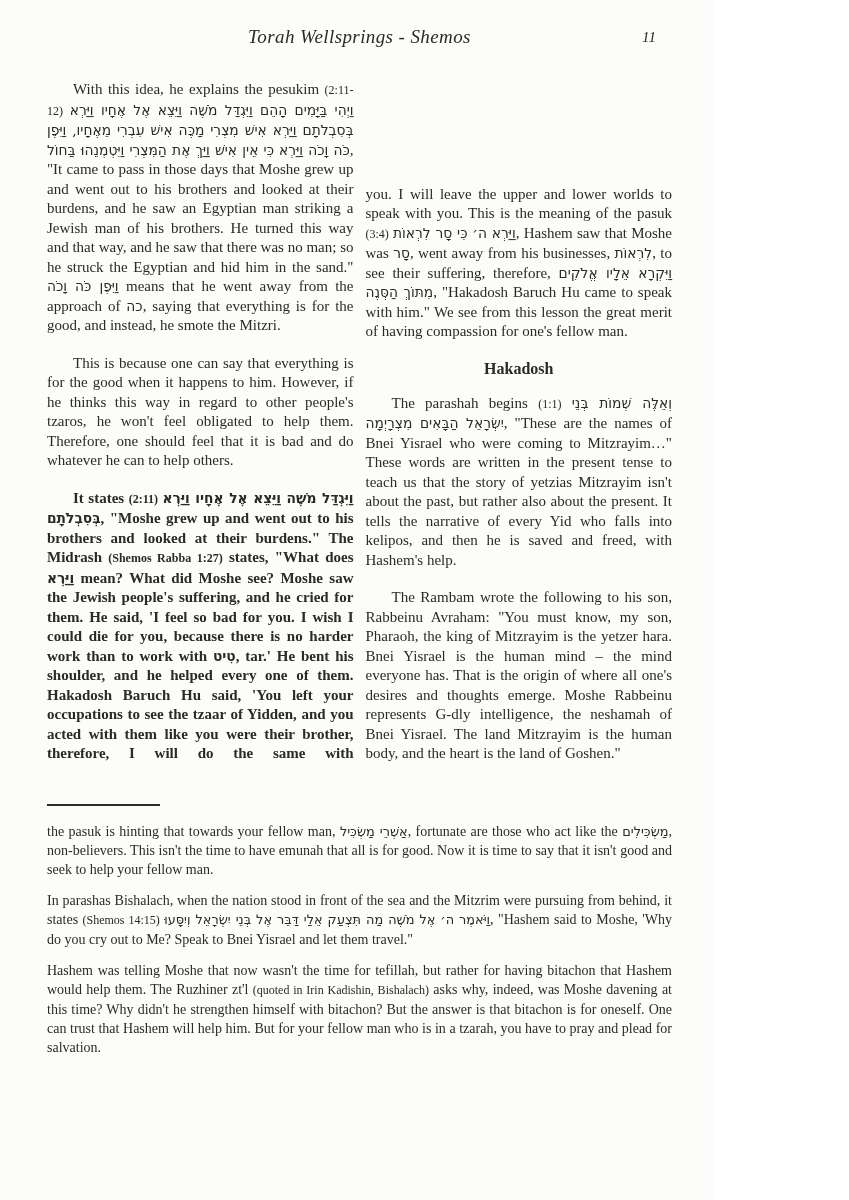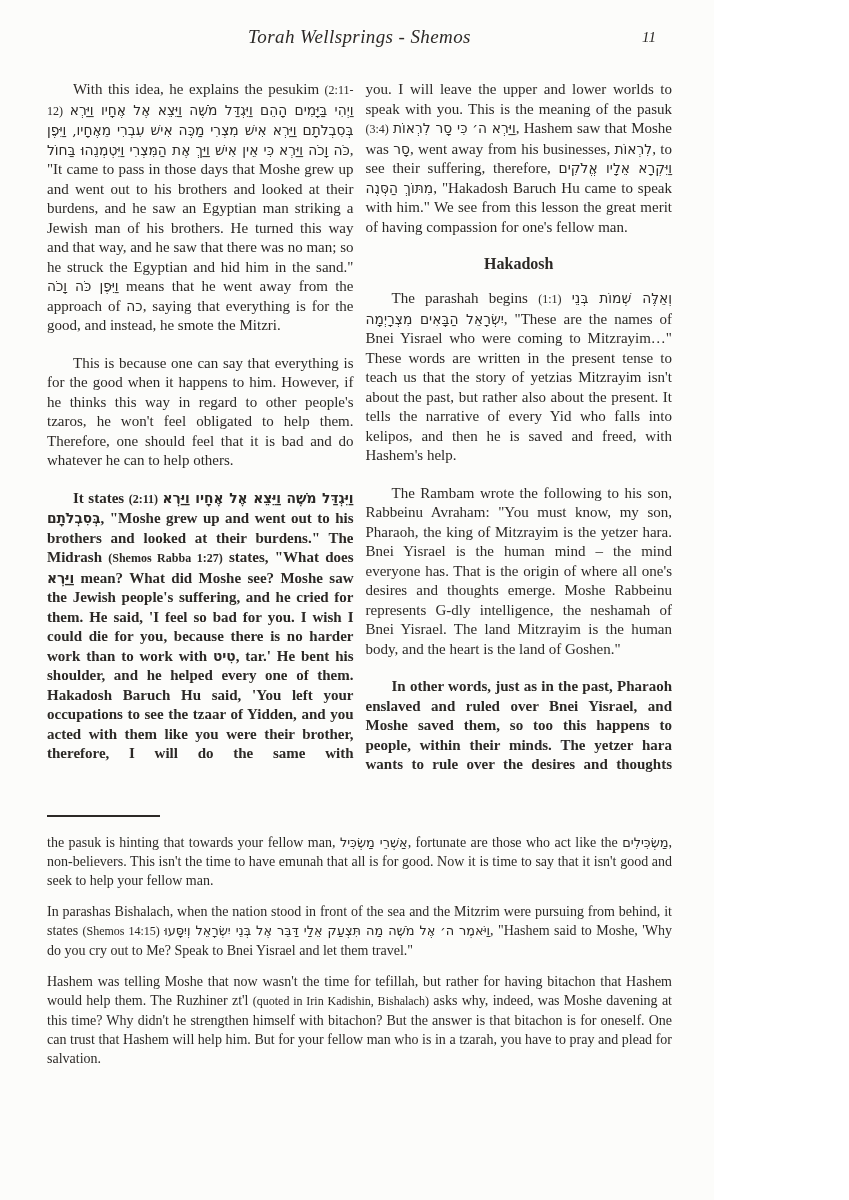--- a/index.html
+++ b/index.html
@@ -28,20 +28,21 @@
     position: absolute;
     right: 16px;
     top: 3px;
     font-style: italic;
     font-size: 15px;
   }
   .columns {
     display: flex;
     gap: 12px;
     margin-top: 12px;
+    align-items: flex-end;
   }
   .col { flex: 1 1 0; min-width: 0; }
   p.bp {
     font-size: 15px;
     line-height: 19.5px;
     text-align: justify;
     margin: 0 0 18px 0;
   }
   p.indent { text-indent: 26px; }
   p.stretch-last { text-align-last: justify; font-weight: bold; }
@@ -85,21 +86,20 @@
       <p class="bp indent"><span class="seg-en">With this idea, he explains the pesukim </span><span class="seg-cite">(2:11-12)</span><span class="seg-en"> </span><span class="seg-he">וַיְהִי בַּיָּמִים הָהֵם וַיִּגְדַּל מֹשֶׁה וַיֵּצֵא אֶל אֶחָיו וַיַּרְא בְּסִבְלֹתָם וַיַּרְא אִישׁ מִצְרִי מַכֶּה אִישׁ עִבְרִי מֵאֶחָיו, וַיִּפֶן כֹּה וָכֹה וַיַּרְא כִּי אֵין אִישׁ וַיַּךְ אֶת הַמִּצְרִי וַיִּטְמְנֵהוּ בַּחוֹל</span><span class="seg-en">, "It came to pass in those days that Moshe grew up and went out to his brothers and looked at their burdens, and he saw an Egyptian man striking a Jewish man of his brothers. He turned this way and that way, and he saw that there was no man; so he struck the Egyptian and hid him in the sand." </span><span class="seg-he">וַיִּפֶן כֹּה וָכֹה</span><span class="seg-en"> means that he went away from the approach of </span><span class="seg-he">כה</span><span class="seg-en">, saying that everything is for the good, and instead, he smote the Mitzri.</span></p>
       <p class="bp indent"><span class="seg-en">This is because one can say that everything is for the good when it happens to him. However, if he thinks this way in regard to other people's tzaros, he won't feel obligated to help them. Therefore, one should feel that it is bad and do whatever he can to help others.</span></p>
       <p class="bp indent stretch-last"><span class="seg-en">It states </span><span class="seg-cite">(2:11)</span><span class="seg-en"> </span><span class="seg-he">וַיִּגְדַּל מֹשֶׁה וַיֵּצֵא אֶל אֶחָיו וַיַּרְא בְּסִבְלֹתָם</span><span class="seg-en">, "Moshe grew up and went out to his brothers and looked at their burdens." The Midrash </span><span class="seg-cite">(Shemos Rabba 1:27)</span><span class="seg-en"> states, "What does </span><span class="seg-he">וַיַּרְא</span><span class="seg-en"> mean? What did Moshe see? Moshe saw the Jewish people's suffering, and he cried for them. He said, 'I feel so bad for you. I wish I could die for you, because there is no harder work than to work with </span><span class="seg-he">טִיט</span><span class="seg-en">, tar.' He bent his shoulder, and he helped every one of them. Hakadosh Baruch Hu said, 'You left your occupations to see the tzaar of Yidden, and you acted with them like you were their brother, therefore, I will do the same with</span></p>
     </div>
 
     <div class="col">
       <p class="bp"><span class="seg-en">you. I will leave the upper and lower worlds to speak with you. This is the meaning of the pasuk </span><span class="seg-cite">(3:4)</span><span class="seg-en"> </span><span class="seg-he">וַיַּרְא ה׳ כִּי סָר לִרְאוֹת</span><span class="seg-en">, Hashem saw that Moshe was </span><span class="seg-he">סָר</span><span class="seg-en">, went away from his businesses, </span><span class="seg-he">לִרְאוֹת</span><span class="seg-en">, to see their suffering, therefore, </span><span class="seg-he">וַיִּקְרָא אֵלָיו אֱלֹקִים מִתּוֹךְ הַסְּנֶה</span><span class="seg-en">, "Hakadosh Baruch Hu came to speak with him." We see from this lesson the great merit of having compassion for one's fellow man.</span></p>
       <h3 class="sec-heading">Hakadosh</h3>
       <p class="bp indent"><span class="seg-en">The parashah begins </span><span class="seg-cite">(1:1)</span><span class="seg-en"> </span><span class="seg-he">וְאֵלֶּה שְׁמוֹת בְּנֵי יִשְׂרָאֵל הַבָּאִים מִצְרָיְמָה</span><span class="seg-en">, "These are the names of Bnei Yisrael who were coming to Mitzrayim…" These words are written in the present tense to teach us that the story of yetzias Mitzrayim isn't about the past, but rather also about the present. It tells the narrative of every Yid who falls into kelipos, and then he is saved and freed, with Hashem's help.</span></p>
       <p class="bp indent"><span class="seg-en">The Rambam wrote the following to his son, Rabbeinu Avraham: "You must know, my son, Pharaoh, the king of Mitzrayim is the yetzer hara. Bnei Yisrael is the human mind – the mind everyone has. That is the origin of where all one's desires and thoughts emerge. Moshe Rabbeinu represents G-dly intelligence, the neshamah of Bnei Yisrael. The land Mitzrayim is the human body, and the heart is the land of Goshen."</span></p>
-      <p class="bp indent stretch-last"><span class="seg-en">In other words, just as in the past, Pharaoh enslaved and ruled over Bnei Yisrael, and Moshe saved them, so too this happens to people, within their minds. The yetzer hara wants to rule over the desires and thoughts</span></p>
     </div>
 
   </div>
 
   <div class="footnotes">
     <div class="fn-rule"></div>
     <p class="fn"><span class="seg-en">the pasuk is hinting that towards your fellow man, </span><span class="seg-he">אַשְׁרֵי מַשְׂכִּיל</span><span class="seg-en">, fortunate are those who act like the </span><span class="seg-he">מַשְׂכִּילִים</span><span class="seg-en">, non-believers. This isn't the time to have emunah that all is for good. Now it is time to say that it isn't good and seek to help your fellow man.</span></p>
     <p class="fn"><span class="seg-en">In parashas Bishalach, when the nation stood in front of the sea and the Mitzrim were pursuing from behind, it states </span><span class="seg-cite">(Shemos 14:15)</span><span class="seg-en"> </span><span class="seg-he">וַיֹּאמֶר ה׳ אֶל מֹשֶׁה מַה תִּצְעַק אֵלַי דַּבֵּר אֶל בְּנֵי יִשְׂרָאֵל וְיִסָּעוּ</span><span class="seg-en">, "Hashem said to Moshe, 'Why do you cry out to Me? Speak to Bnei Yisrael and let them travel."</span></p>
     <p class="fn"><span class="seg-en">Hashem was telling Moshe that now wasn't the time for tefillah, but rather for having bitachon that Hashem would help them. The Ruzhiner zt'l </span><span class="seg-cite">(quoted in Irin Kadishin, Bishalach)</span><span class="seg-en"> asks why, indeed, was Moshe davening at this time? Why didn't he strengthen himself with bitachon? But the answer is that bitachon is for oneself. One can trust that Hashem will help him. But for your fellow man who is in a tzarah, you have to pray and plead for salvation.</span></p>
   </div>

